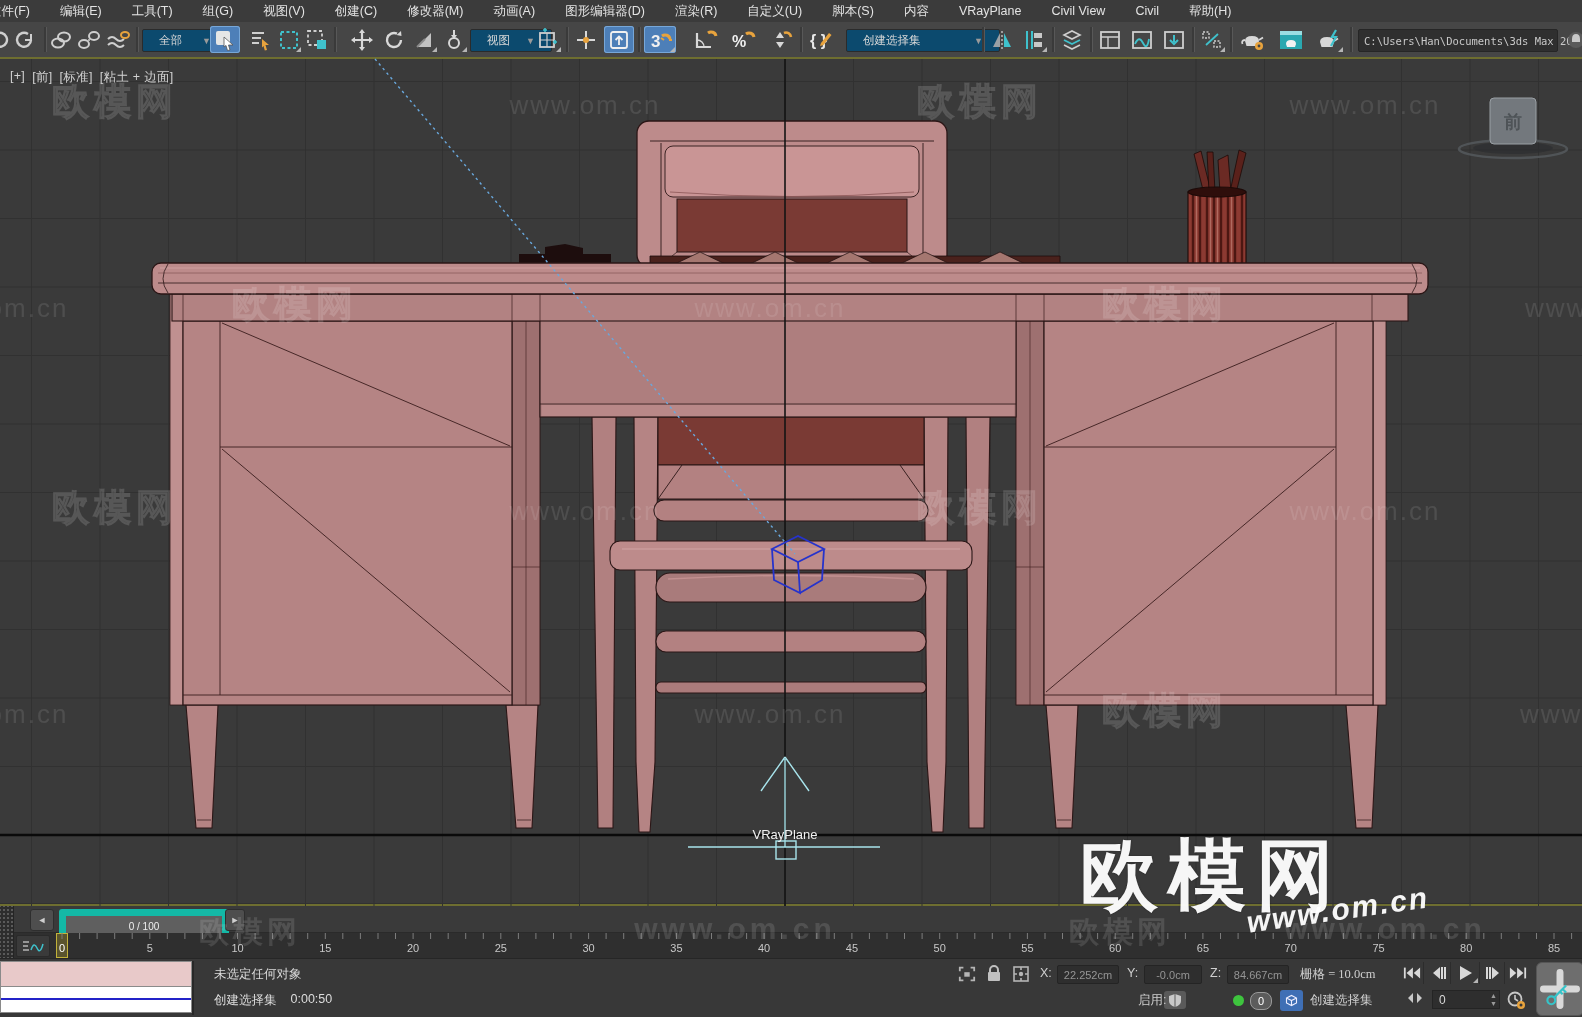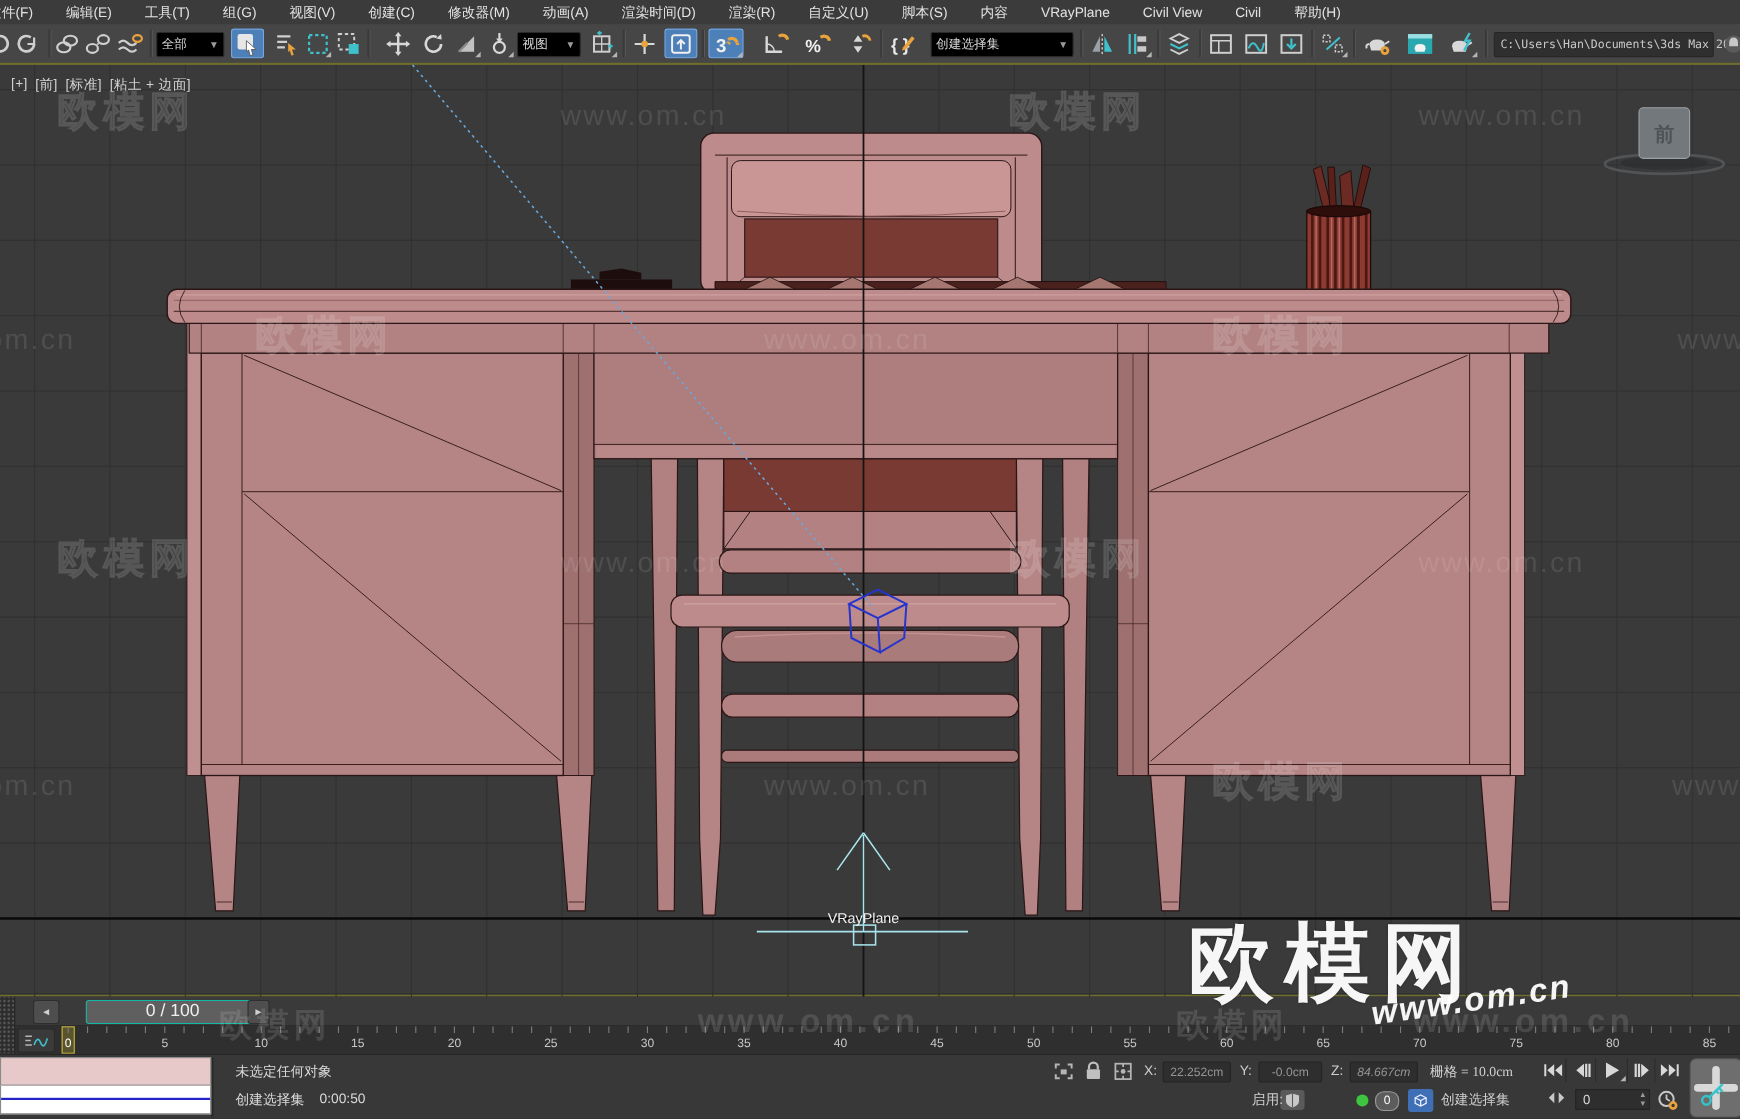--- a/index.html
+++ b/index.html
@@ -12,22 +12,22 @@
   .menu-item{padding:0 15px;line-height:22px;}
   .menu-item:first-child{margin-left:-26px;}
 
   
   #toolbar{position:absolute;left:0;top:22px;width:1582px;height:35px;background:#464646;overflow:hidden;}
   .tb-btn{position:absolute;top:4px;height:27px;display:flex;align-items:center;justify-content:center;
           border-radius:3px;color:#cfcfcf;}
   .tb-btn svg{display:block;}
   .tb-active{background:#4d7fb8;box-shadow:inset 0 0 0 1px #77a7d8;}
   .tb-sep{position:absolute;top:5px;width:2px;height:25px;background:#3a3a3a;border-right:1px solid #585858;}
-  .tb-select{position:absolute;top:7px;height:21px;background:#000000;border:1px solid #2b2b2b;border-radius:2px;
-             display:flex;align-items:center;color:#d8d8d8;font-size:11.5px;padding:0 4px;}
+  .tb-select{position:absolute;top:7px;height:21px;background:#0c4a6e;border:1px solid #2b2b2b;border-radius:2px;
+             display:flex;align-items:center;color:#d8d8d8;font-size:11.5px;padding:0 16px;}
   .tb-select .cap{flex:1;overflow:hidden;white-space:nowrap;}
   .tb-select .dd{color:#9a9a9a;font-size:9px;margin-left:4px;}
   .tb-path{position:absolute;top:7px;height:21px;background:#2f2f2f;border:1px solid #262626;border-radius:2px;
            display:flex;align-items:center;color:#c9c9c9;font-size:10.5px;font-family:"DejaVu Sans Mono",monospace;
            padding:0 5px;white-space:nowrap;}
   .fly{position:absolute;right:1px;bottom:1px;width:0;height:0;border-left:5px solid transparent;border-bottom:5px solid #b5b5b5;}
 
   
   #viewport{position:absolute;left:0;top:57px;width:1582px;height:849px;background:#3a3a3a;
             border-top:2px solid #6e6e30;border-bottom:2px solid #6e6e30;box-sizing:border-box;}
@@ -42,22 +42,22 @@
   #logo-sub{position:absolute;left:1246px;top:893px;font-size:30px;font-style:italic;font-weight:bold;
             color:rgba(255,255,255,.95);transform:rotate(-8deg);z-index:30;letter-spacing:2px;}
 
   
   #timeline{position:absolute;left:0;top:906px;width:1582px;height:52px;background:#333333;overflow:hidden;}
   #tl-grip{position:absolute;left:0;top:0;width:13px;height:52px;background:#2d2d2d;border-right:1px solid #242424;
            background-image:radial-gradient(#5a5a5a 1px, transparent 1.2px);background-size:4px 4px;background-position:2px 2px;}
   #slider-row{position:absolute;left:14px;top:0;width:1568px;height:26px;background:#3a3a3a;border-bottom:1px solid #2a2a2a;}
   .sl-nub{position:absolute;top:3px;height:20px;background:#4e4e4e;border:1px solid #2e2e2e;border-radius:3px;
           color:#cfcfcf;font-size:9px;display:flex;align-items:center;justify-content:center;}
-  #sl-pill{position:absolute;left:64px;top:3px;width:156px;height:20px;background:#5f5f5f;border:1px solid #14b8a6;
-           border-radius:3px;color:#efefef;font-size:16px;display:flex;align-items:center;justify-content:center;}
+  #sl-pill{position:absolute;left:45px;top:3px;width:156px;height:20px;background:#5f5f5f;border:7px solid #14b8a6;
+           border-radius:3px;color:#efefef;font-size:10px;display:flex;align-items:center;justify-content:center;}
   #ruler-row{position:absolute;left:14px;top:27px;width:1568px;height:25px;background:#2f2f2f;}
   #curve-btn{position:absolute;left:2px;top:2px;width:32px;height:20px;background:#3a3a3a;border:1px solid #2a2a2a;border-radius:2px;
              display:flex;align-items:center;justify-content:center;}
   #frame-marker{position:absolute;left:42px;top:0px;width:12px;height:25px;border:1.5px solid #c2b23a;
                 background:rgba(125,115,45,.55);box-sizing:border-box;z-index:2;}
   #ruler-svg{position:absolute;left:0;top:0;z-index:3;}
   .tl-wm{position:absolute;top:6px;transform:translateX(-50%);color:rgba(255,255,255,.12);font-size:30px;
          font-weight:bold;letter-spacing:4px;z-index:4;pointer-events:none;white-space:nowrap;}
 
   
@@ -92,21 +92,21 @@
 
   <div id="menubar">
       <span class="menu-item">文件(F)</span>
       <span class="menu-item">编辑(E)</span>
       <span class="menu-item">工具(T)</span>
       <span class="menu-item">组(G)</span>
       <span class="menu-item">视图(V)</span>
       <span class="menu-item">创建(C)</span>
       <span class="menu-item">修改器(M)</span>
       <span class="menu-item">动画(A)</span>
-      <span class="menu-item">渲染时间(D)</span>
+      <span class="menu-item">图形编辑器(D)</span>
       <span class="menu-item">渲染(R)</span>
       <span class="menu-item">自定义(U)</span>
       <span class="menu-item">脚本(S)</span>
       <span class="menu-item">内容</span>
       <span class="menu-item">VRayPlane</span>
       <span class="menu-item">Civil View</span>
       <span class="menu-item">Civil</span>
       <span class="menu-item">帮助(H)</span>
     </div>
 
@@ -701,21 +701,21 @@
           <rect x="2" y="2" width="14" height="14" fill="none" stroke="#b5b5b5" stroke-width="1.6"></rect>
           <circle cx="9" cy="9" r="2.2" fill="#b5b5b5"></circle>
           <path d="M9,2 v3 M9,13 v3 M2,9 h3 M13,9 h3" stroke="#b5b5b5" stroke-width="1.6"></path>
         </svg>
     </div>
     <span class="sb-label" style="left:1040px;top:7px;">X:</span>
     <div class="sb-field" style="left:1057px;top:6px;width:60px;">22.252cm</div>
     <span class="sb-label" style="left:1127px;top:7px;">Y:</span>
     <div class="sb-field" style="left:1144px;top:6px;width:56px;">-0.0cm</div>
     <span class="sb-label" style="left:1210px;top:7px;">Z:</span>
-    <div class="sb-field" style="left:1227px;top:6px;width:60px;font-style:italic;">84.667cm</div>
+    <div class="sb-field" style="left:1227px;top:6px;width:60px;">84.667cm</div>
     <span class="sb-label" style="left:1300px;top:7px;font-family:Liberation Serif, serif;">栅格 = 10.0cm</span>
 
     <div class="sb-icon" style="left:1164px;top:32px;width:22px;height:18px;background:#5a5a5a;border-radius:3px;">
       <svg width="12" height="13" viewBox="0 0 12 13">
           <path d="M6,0 L12,2 V7 Q12,11 6,13 Q0,11 0,7 V2 Z" fill="#c8c8c8"></path>
           <path d="M6,0 V13" stroke="#5a5a5a" stroke-width="1"></path>
         </svg>
     </div>
     <span class="sb-label" style="left:1138px;top:33px;">启用:</span>
     <span class="dot-green" style="left:1233px;top:36px;"></span>

